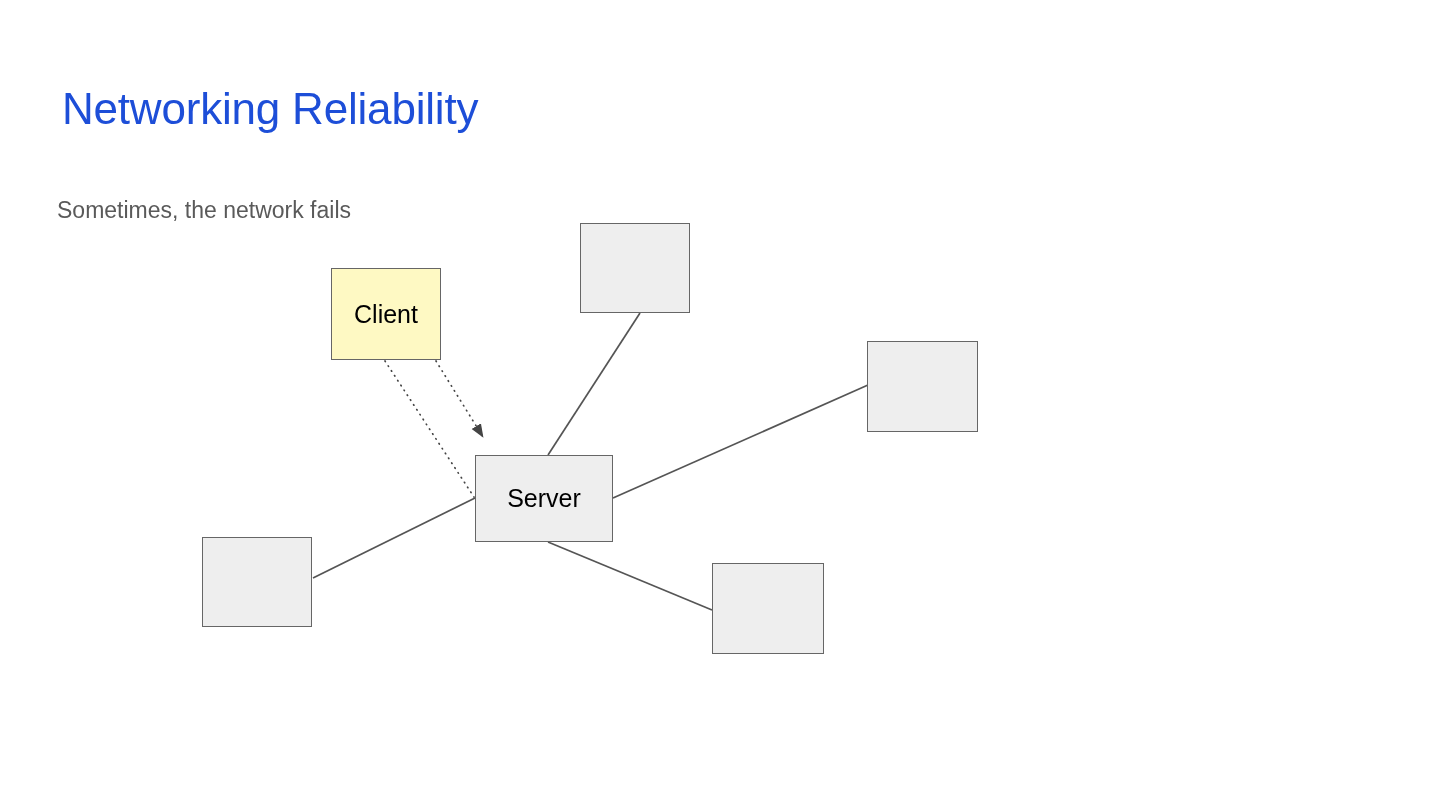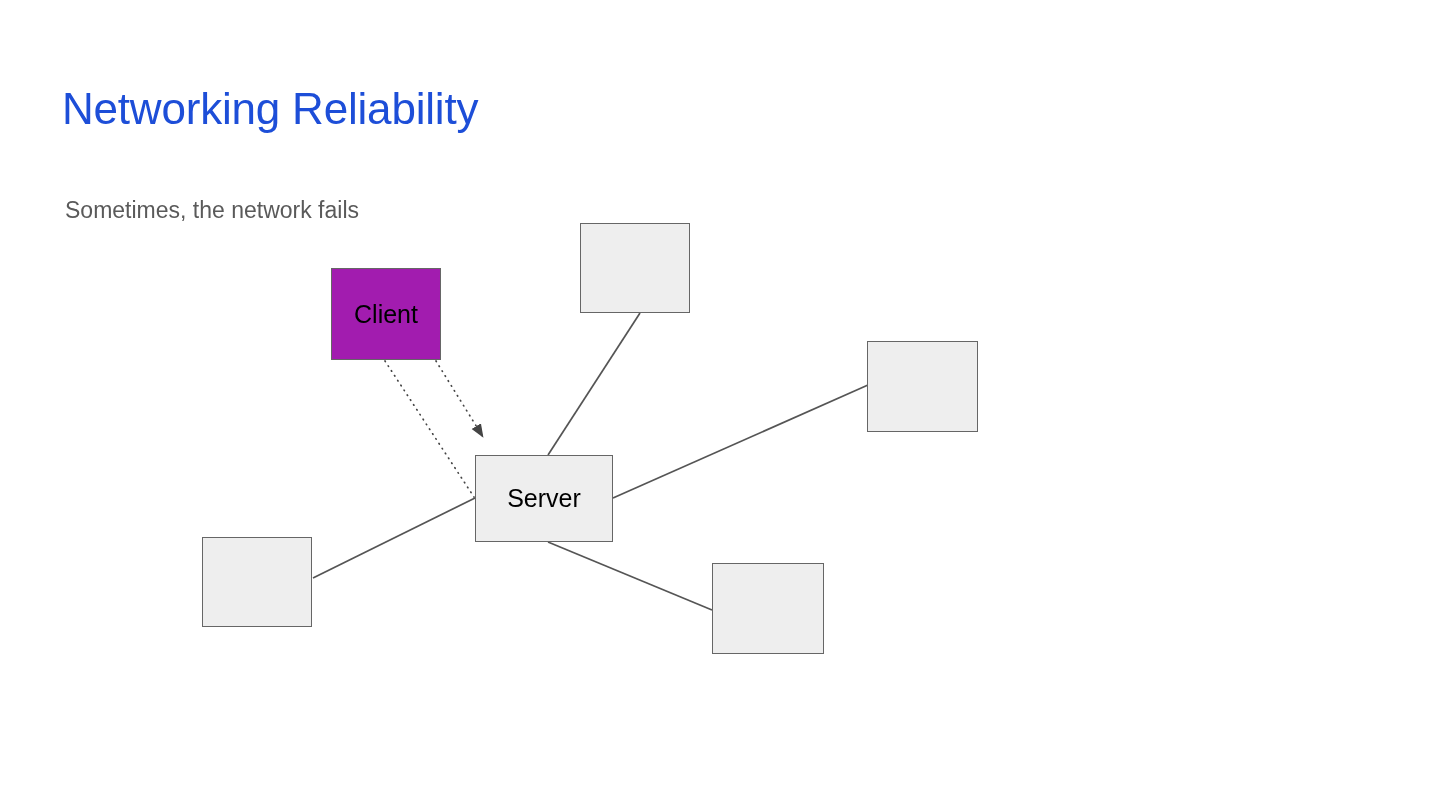--- a/index.html
+++ b/index.html
@@ -34,21 +34,21 @@
     font-size: 44px;
     font-weight: 400;
     letter-spacing: -0.2px;
     color: #1d4ed8;
     line-height: 1.15;
     white-space: nowrap;
   }
 
   #slide-subtitle {
     position: absolute;
-    left: 65px;
+    left: 57px;
     top: 197px;
     font-size: 23px;
     font-weight: 400;
     color: #5a5a5a;
     line-height: 1.2;
     white-space: nowrap;
   }
 
   
   #diagram {
@@ -104,21 +104,21 @@
       <line stroke="#555555" stroke-width="1.7" stroke-linecap="butt" x1="640" y1="313" x2="548" y2="455"></line>
       <line stroke="#555555" stroke-width="1.7" stroke-linecap="butt" x1="613" y1="498" x2="868" y2="385"></line>
       <line stroke="#555555" stroke-width="1.7" stroke-linecap="butt" x1="313" y1="578" x2="475" y2="498"></line>
       <line stroke="#555555" stroke-width="1.7" stroke-linecap="butt" x1="548" y1="542" x2="712" y2="610"></line>
 
       <line stroke="#444444" stroke-width="1.7" stroke-linecap="round" stroke-dasharray="0.6 5.2" x1="385" y1="361" x2="474" y2="497"></line>
 
       <line stroke="#444444" stroke-width="1.7" stroke-linecap="round" stroke-dasharray="0.6 5.2" marker-end="url(#arrowhead)" x1="436" y1="361" x2="483" y2="437"></line>
     </svg>
 
-    <div class="node" style="left: 331px; top: 268px; width: 110px; height: 92px; background: #a21caf; border-color: rgb(102, 102, 102);">
+    <div class="node" style="left: 331px; top: 268px; width: 110px; height: 92px; background: #fef9c3; border-color: rgb(102, 102, 102);">
       <span class="node-label">Client</span>
     </div>
 
     <div class="node" style="left: 475px; top: 455px; width: 138px; height: 87px; background: rgb(238, 238, 238); border-color: rgb(102, 102, 102);">
       <span class="node-label">Server</span>
     </div>
 
     <div class="node" style="left: 580px; top: 223px; width: 110px; height: 90px; background: rgb(238, 238, 238); border-color: rgb(102, 102, 102);">
       <span class="node-label"></span>
     </div>

